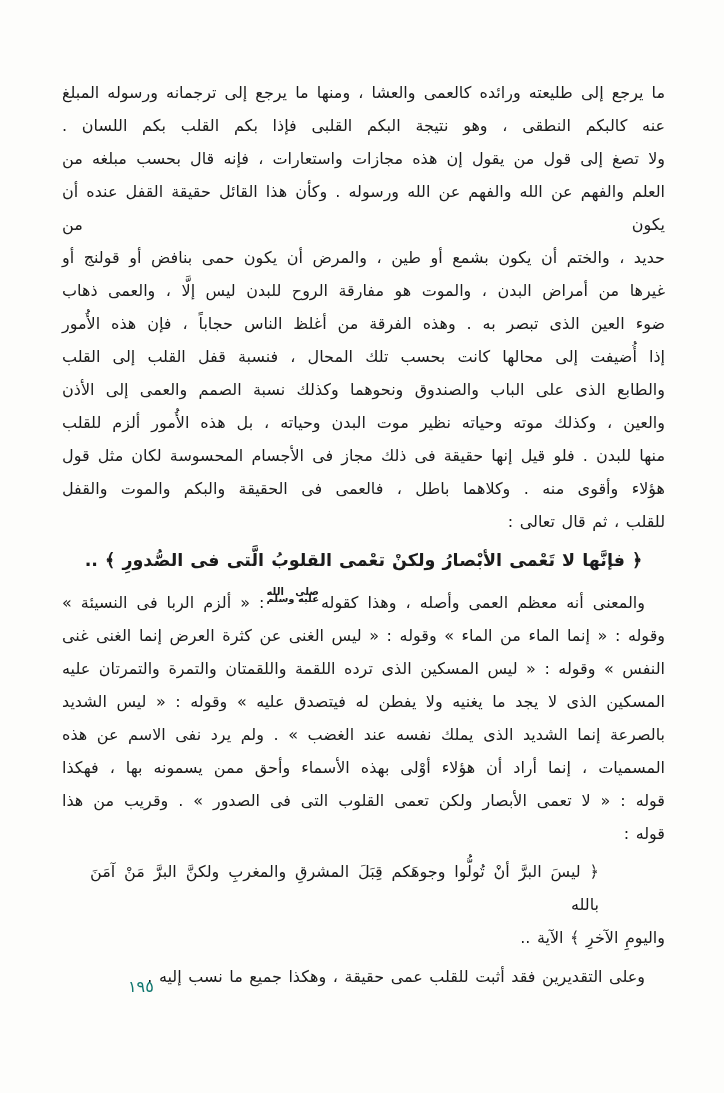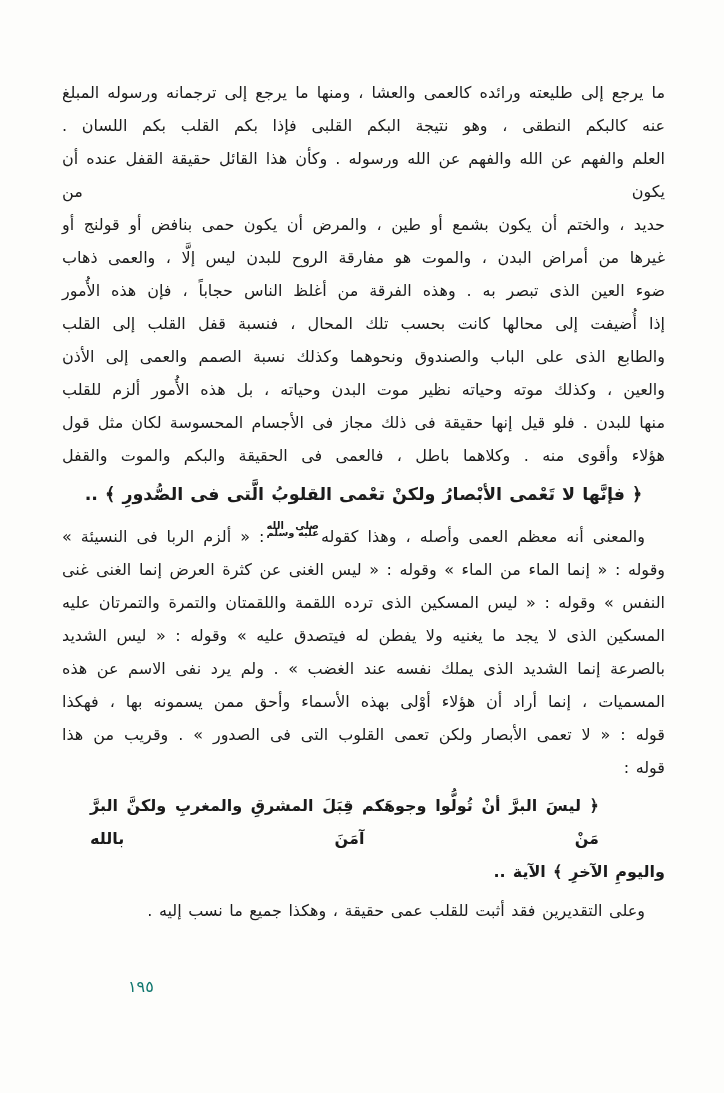--- a/index.html
+++ b/index.html
@@ -36,21 +36,21 @@
   .verse-1 {
     font-weight: bold;
     font-size: 17.5px;
     line-height: 36px;
     text-align: center;
     text-align-last: center;
     margin: 4px 0 8px 0;
     word-spacing: 1px;
   }
   .verse-2 {
-    font-weight: bold;
+    font-weight: normal;
     font-size: 17.5px;
     margin-top: 5px;
     word-spacing: 1px;
   }
   .verse-2 .v-line-1 {
     line-height: 33px;
     padding-right: 66px;
     padding-left: 28px;
     text-align: justify;
     text-align-last: justify;
@@ -84,29 +84,31 @@
   }
 </style>
 </head>
 <body>
 
 <div class="page">
 
   <div class="para">
     <div class="line">ما يرجع إلى طليعته ورائده كالعمى والعشا ، ومنها ما يرجع إلى ترجمانه ورسوله المبلغ</div>
     <div class="line">عنه كالبكم النطقى ، وهو نتيجة البكم القلبى فإذا بكم القلب بكم اللسان .</div>
+    <div class="line">ولا تصغ إلى قول من يقول إن هذه مجازات واستعارات ، فإنه قال بحسب مبلغه من</div>
     <div class="line">العلم والفهم عن الله والفهم عن الله ورسوله . وكأن هذا القائل حقيقة القفل عنده أن يكون من</div>
     <div class="line">حديد ، والختم أن يكون بشمع أو طين ، والمرض أن يكون حمى بنافض أو قولنج أو</div>
     <div class="line">غيرها من أمراض البدن ، والموت هو مفارقة الروح للبدن ليس إلَّا ، والعمى ذهاب</div>
     <div class="line">ضوء العين الذى تبصر به . وهذه الفرقة من أغلظ الناس حجاباً ، فإن هذه الأُمور</div>
     <div class="line">إذا أُضيفت إلى محالها كانت بحسب تلك المحال ، فنسبة قفل القلب إلى القلب</div>
     <div class="line">والطابع الذى على الباب والصندوق ونحوهما وكذلك نسبة الصمم والعمى إلى الأذن</div>
     <div class="line">والعين ، وكذلك موته وحياته نظير موت البدن وحياته ، بل هذه الأُمور ألزم للقلب</div>
     <div class="line">منها للبدن . فلو قيل إنها حقيقة فى ذلك مجاز فى الأجسام المحسوسة لكان مثل قول</div>
     <div class="line">هؤلاء وأقوى منه . وكلاهما باطل ، فالعمى فى الحقيقة والبكم والموت والقفل</div>
+    <div class="line end">للقلب ، ثم قال تعالى :</div>
   </div>
 
   <div class="verse-1">﴿ فإنَّها لا تَعْمى الأبْصارُ ولكنْ تعْمى القلوبُ الَّتى فى الصُّدورِ ﴾ ..</div>
 
   <div class="para">
     <div class="line indent">
       <span>والمعنى أنه معظم العمى وأصله ، وهذا كقوله</span><span class="sws"><span>صلى الله</span><span>عليه وسلم</span></span><span>: « ألزم الربا فى النسيئة »</span>
     </div>
     <div class="line">وقوله : « إنما الماء من الماء » وقوله : « ليس الغنى عن كثرة العرض إنما الغنى غنى</div>
     <div class="line">النفس » وقوله : « ليس المسكين الذى ترده اللقمة واللقمتان والتمرة والتمرتان عليه</div>

